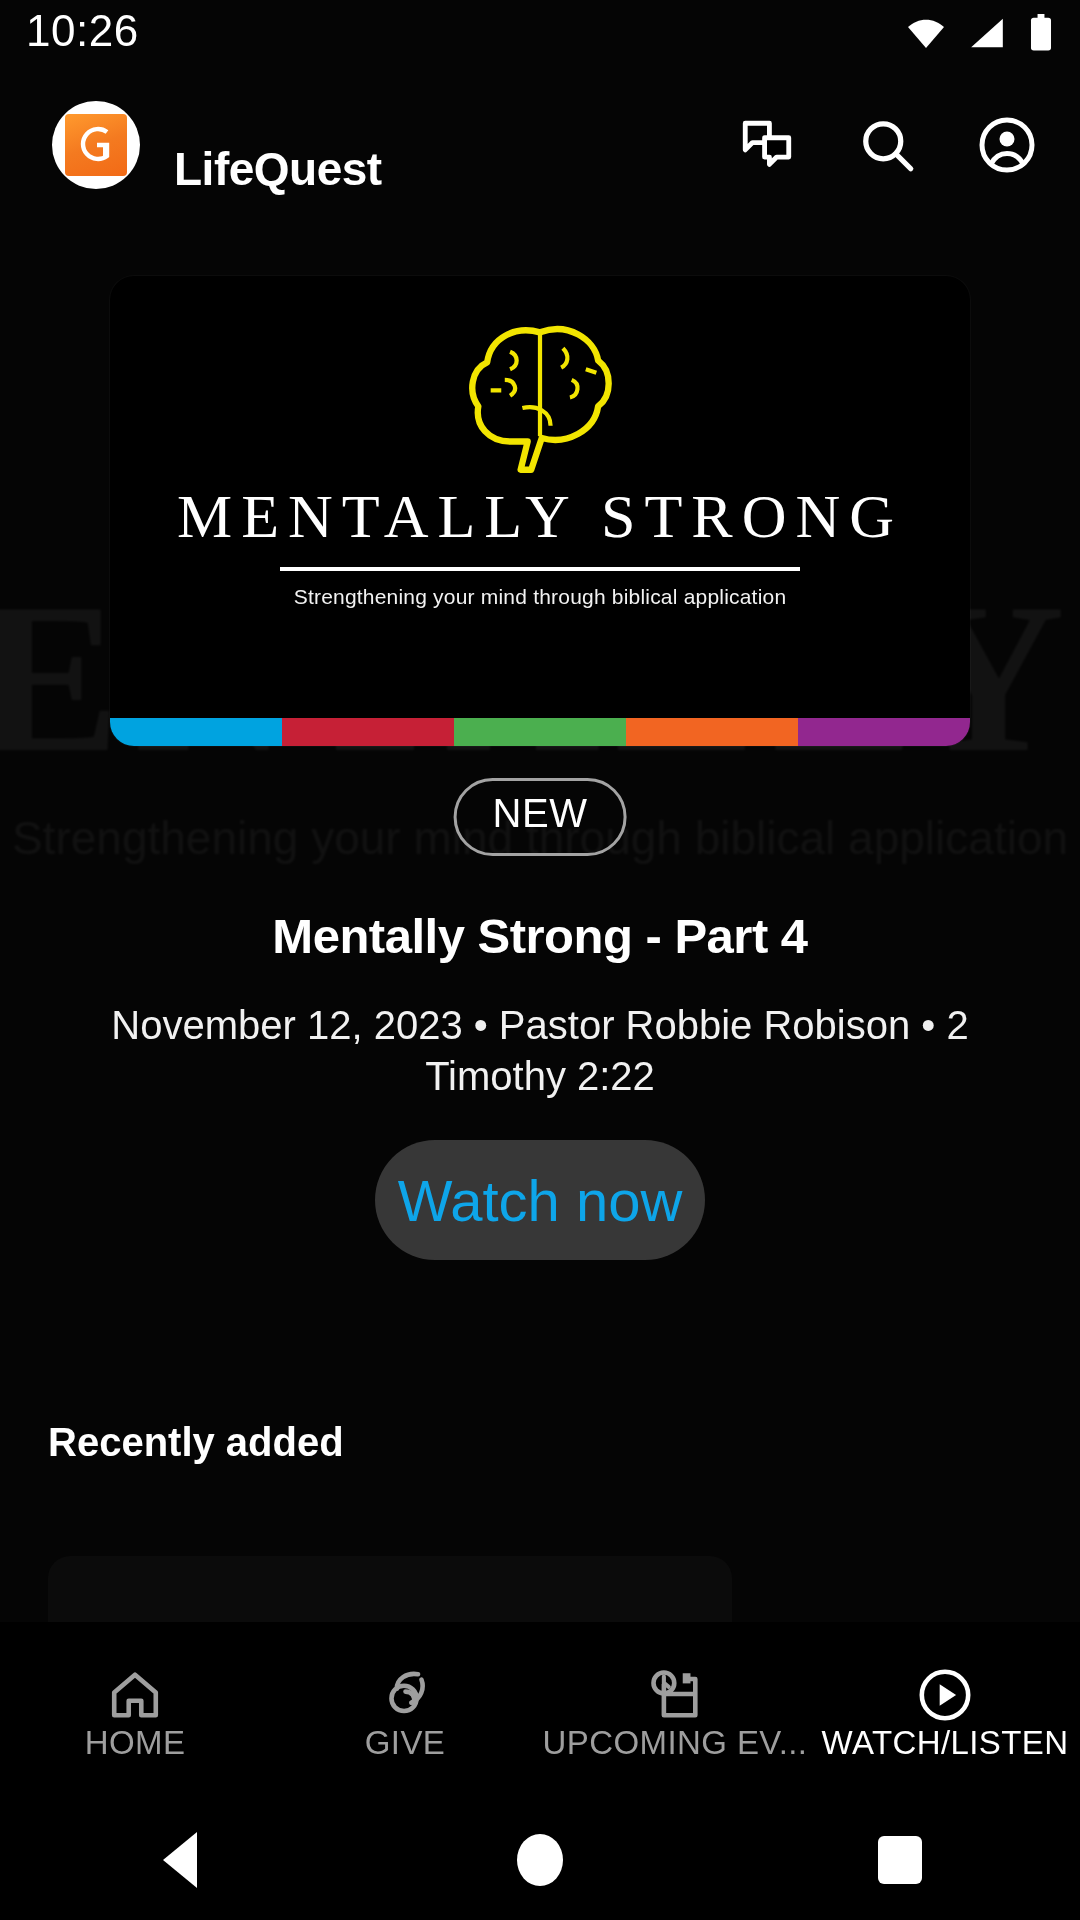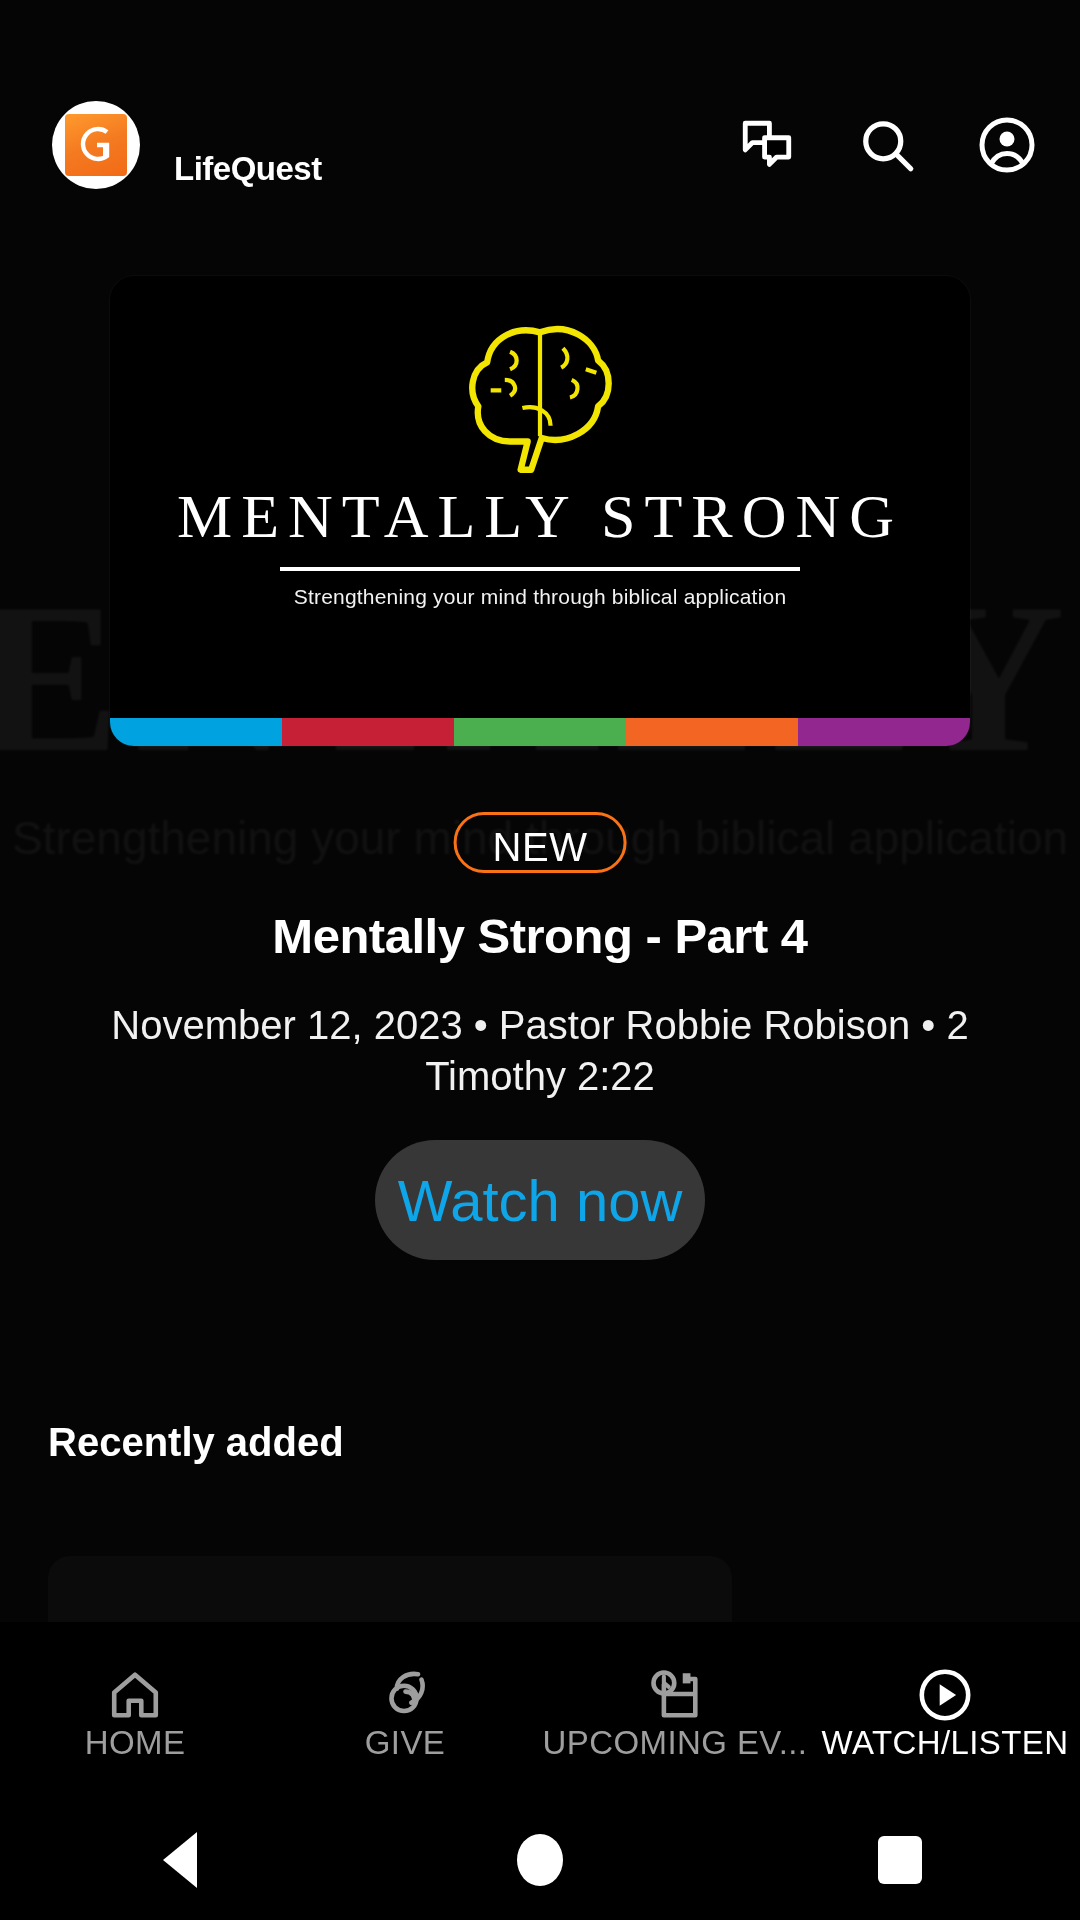--- a/index.html
+++ b/index.html
@@ -27,21 +27,21 @@
   .brand { display:flex; align-items:center; margin-left:52px; }
   .logo-circle {
     width:88px; height:88px; border-radius:50%; background:#fff;
     display:flex; align-items:center; justify-content:center;
   }
   .logo-sq {
     width:62px; height:62px; border-radius:4px;
     background:linear-gradient(160deg,#ff9a2e 0%,#f47a20 50%,#f26a16 100%);
     display:flex; align-items:center; justify-content:center;
   }
-  .brand-name { color:#fff; font-size:33px; font-weight:bold; margin-left:34px; letter-spacing:-0.5px;margin-top:48px; }
+  .brand-name { color:#fff; font-size:46px; font-weight:bold; margin-left:34px; letter-spacing:-0.5px;margin-top:48px; }
   .appbar-actions { margin-left:auto; margin-right:42px; display:flex; align-items:center; gap:58px; }
   .ab-icon { width:62px; height:62px; display:flex; align-items:center; justify-content:center; }
 
   
   .hero { position:absolute; top:200px; left:0; width:1080px; height:1180px; z-index:5; }
   .hero-bg {
     position:absolute; left:-40px; top:-20px; width:1160px; height:880px;
     overflow:hidden; opacity:0.09; filter:blur(1px);
   }
   .hero-bg-inner {
@@ -65,23 +65,23 @@
   .ms-title {
     font-family:"Liberation Serif", serif; font-weight:normal;
     font-size:62px; color:#fff; letter-spacing:9px; line-height:1; margin-top:6px;
   }
   .ms-rule { width:520px; height:4px; background:#fff; margin-top:20px; }
   .ms-sub { font-size:21px; color:#f2f2f2; margin-top:14px; letter-spacing:0.2px; }
   .color-strip { position:absolute; left:0; bottom:0; width:100%; height:28px; display:flex; }
   .color-strip div { flex:1 1 0; height:100%; }
 
   .new-badge {
-    position:absolute; top:612px; left:50%; transform:translateX(-50%);
-    border:3px solid #f97316; border-radius:40px;
-    padding:10px 36px 0; z-index:8;
+    position:absolute; top:578px; left:50%; transform:translateX(-50%);
+    border:3px solid #a3a3a3; border-radius:40px;
+    padding:10px 36px 17px; z-index:8;
   }
   .new-badge span { color:#fff; font-size:40px; letter-spacing:0.5px; }
 
   .hero-title {
     position:absolute; top:708px; left:0; width:100%; text-align:center; z-index:8;
     color:#fff; font-size:49px; font-weight:bold; letter-spacing:-0.5px;
   }
   .hero-meta {
     position:absolute; top:800px; left:96px; width:888px; text-align:center; z-index:8;
     color:#f1f1f1; font-size:40px; line-height:1.28;
@@ -119,20 +119,35 @@
   .sysbtn { flex:1 1 0; display:flex; align-items:center; justify-content:center; }
   .tri-back { width:0; height:0; border-top:28px solid transparent; border-bottom:28px solid transparent; border-right:34px solid #fff; }
   .circ-home { width:46px; height:52px; border-radius:50%; background:#fff; }
   .sq-recent { width:44px; height:48px; border-radius:6px; background:#fff; }
 </style>
 </head>
 <body>
 
 <div id="screen">
 
+  <div class="statusbar">
+    <div class="status-time">10:26</div>
+    <div class="status-icons">
+      <svg class="ic-wifi" viewBox="0 0 24 18">
+        <path d="M12 18 L1.2 5.4 C4.2 2.6 8 1 12 1 C16 1 19.8 2.6 22.8 5.4 Z" fill="#fff"></path>
+      </svg>
+      <svg class="ic-sig" viewBox="0 0 24 20">
+        <path d="M22 1 L22 19 L2 19 Z" fill="#fff"></path>
+      </svg>
+      <svg class="ic-bat" viewBox="0 0 14 22">
+        <rect x="5" y="0" width="4" height="2.4" fill="#fff"></rect>
+        <rect x="1.2" y="2.2" width="11.6" height="19" rx="1.6" fill="#fff"></rect>
+      </svg>
+    </div>
+  </div>
 
   <div class="appbar">
     <div class="brand">
       <div class="logo-circle">
         <div class="logo-sq">
           <svg width="44" height="44" viewBox="0 0 44 44">
             <path d="M33 9 A15 15 0 1 0 33 33 L33 22 L23 22" fill="none" stroke="#fff" stroke-width="4.4"></path>
             <rect x="29" y="20" width="5" height="15" fill="#fff"></rect>
           </svg>
         </div>

